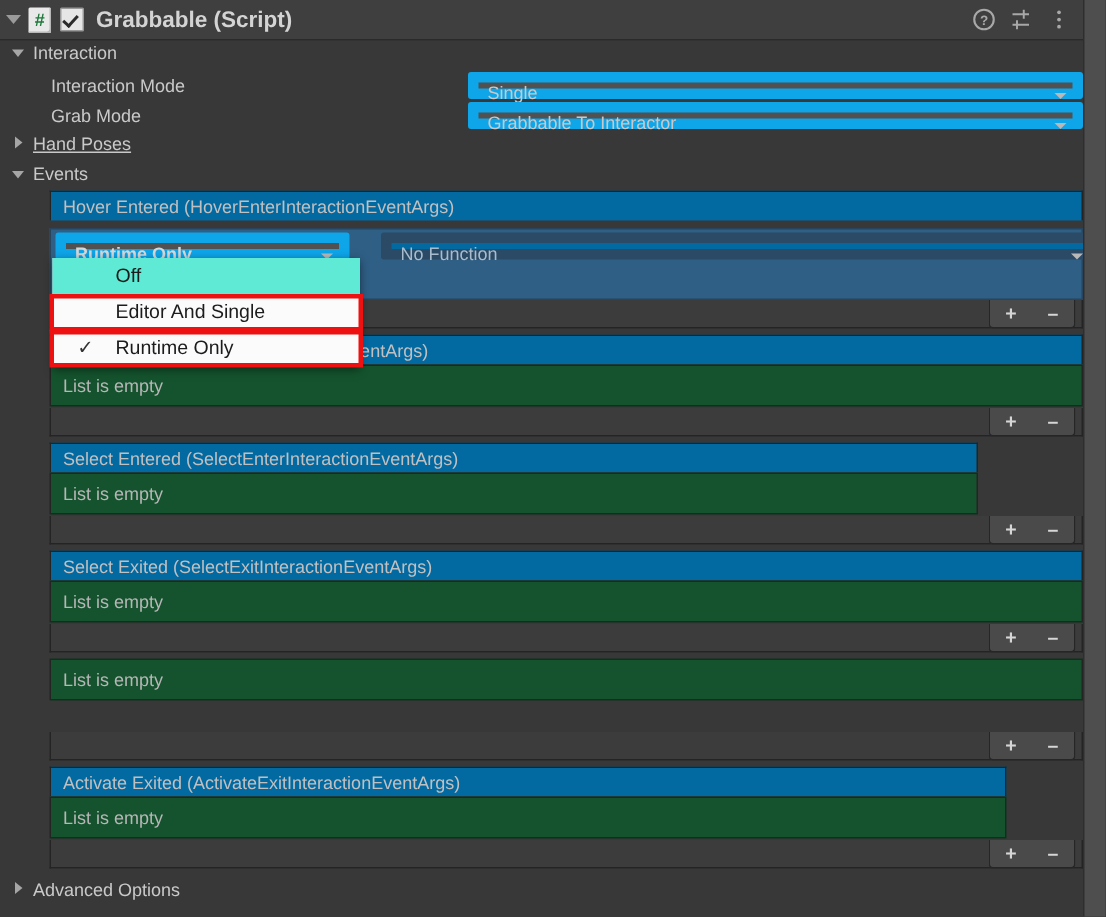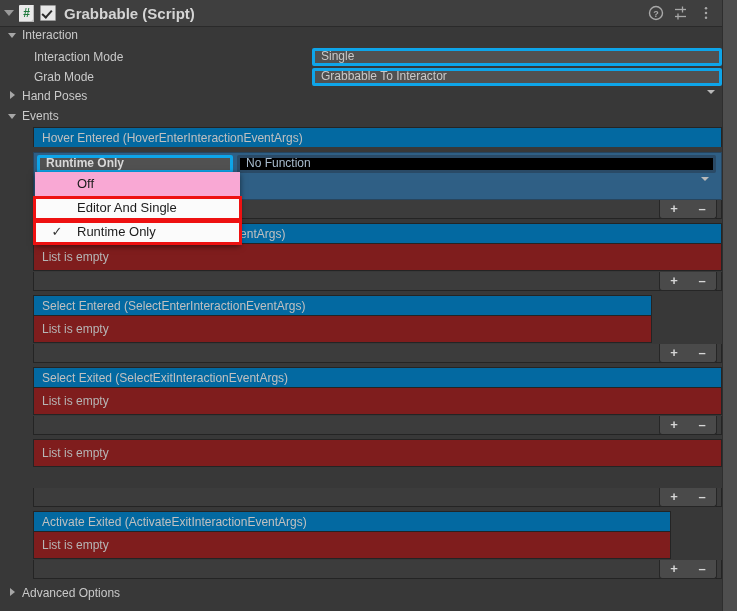--- a/index.html
+++ b/index.html
@@ -121,25 +121,25 @@
     border-left: 5.5px solid #a6a6a6;
     border-right: none;
     border-top: 4.5px solid transparent;
     border-bottom: 4.5px solid transparent;
   }
 
   
   .enum-field {
     position: absolute;
     background: #515151;
-    border: 3px solid #0ea5e9;
+    border: 7px solid #0ea5e9;
     border-radius: 2px;
     height: 18px;
     display: flex;
-    align-items: flex-end;
+    align-items: flex-start;
     box-sizing: border-box;
     color: #c9c9c9;
     font-size: 12px;
   }
   .enum-field .txt {
     padding-left: 6px;
     overflow: hidden;
     white-space: nowrap;
     flex: 1 1 auto;
   }
@@ -167,21 +167,21 @@
     height: 20px;
     line-height: 20px;
     padding-left: 8px;
     color: #c0c0c0;
     font-size: 12px;
     box-sizing: border-box;
     white-space: nowrap;
     overflow: hidden;
   }
   .ev-body {
-    background: #7f1d1d;
+    background: #14532d;
     border: 1px solid #242424;
     box-sizing: border-box;
     color: #b6b6b6;
     font-size: 12px;
     padding-left: 8px;
     display: flex;
     align-items: center;
   }
   .ev-footer {
     position: relative;
@@ -231,21 +231,21 @@
     position: relative;
     height: 24px;
     line-height: 24px;
     font-size: 13px;
     color: #1c1c1c;
     padding-left: 42px;
     box-sizing: border-box;
     white-space: nowrap;
     font-family: "Liberation Sans", sans-serif;
   }
-  .popup-item.hover { background: #f9a8d4; }
+  .popup-item.hover { background: #5eead4; }
   .popup-item .tick {
     position: absolute;
     left: 14px; top: 0;
     width: 16px; height: 24px;
     color: #333;
     font-size: 13px;
     line-height: 24px;
     text-align: center;
   }
 
@@ -317,35 +317,35 @@
   <div class="arrow"></div>
 </div>
 
 <div class="row-label" style="left:34px; top:70px;">Grab Mode</div>
 <div class="enum-field" style="left:312px; top:68px; width:410px;">
   <div class="txt">Grabbable To Interactor</div>
   <div class="arrow"></div>
 </div>
 
 <div class="section-foldout closed" style="left:6px; top:89px;"></div>
-<div class="row-label" style="left:22px; top:89px;">Hand Poses</div>
+<div class="row-label" style="left:22px; top:89px;text-decoration:underline;">Hand Poses</div>
 
 <div class="section-foldout" style="left:6px; top:110px;"></div>
 <div class="row-label" style="left:22px; top:109px;">Events</div>
 
 <div class="event-block" style="left:33px; top:127px; width:689px;">
   <div class="ev-title">Hover Entered (HoverEnterInteractionEventArgs)</div>
 </div>
 
 <div class="cb-selected" style="left:33px; top:152px; width:689px; height:48px;"></div>
 <div class="enum-field" style="left:37px; top:155px; width:196px;">
   <div class="txt" style="color:#d8d8d8;font-weight:bold;">Runtime Only</div>
   <div class="arrow"></div>
 </div>
-<div class="enum-field" style="left:237px; top:155px; width:479px; background:#000000; border-color:#2a4a66;">
+<div class="enum-field" style="left:254px; top:155px; width:479px; background:#0369a1; border-color:#2a4a66;">
   <div class="txt" style="color:#a9bcce;">No Function</div>
   <div class="arrow"></div>
 </div>
 <div class="ev-footer" style="position:absolute; left:33px; top:200px; width:689px;">
   <div class="pm-group">
     <div class="pm-btn">+</div>
     <div class="pm-btn">–</div>
   </div>
 </div>
 

